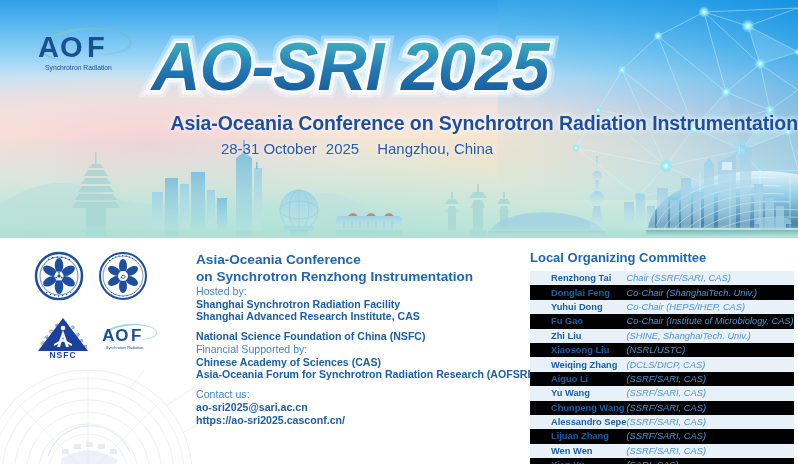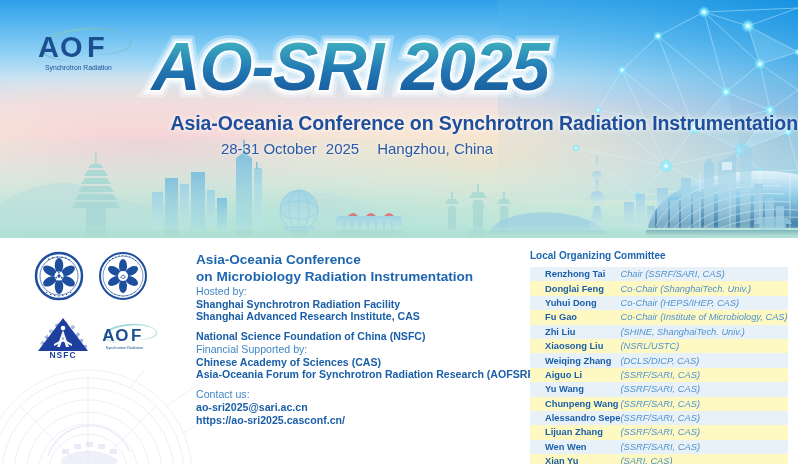--- a/index.html
+++ b/index.html
@@ -86,27 +86,27 @@
   
   .info { position: absolute; left: 196px; top: 14px; width: 330px; color: #2a6bb5; }
   .info h2 { font-size: 13.6px; line-height: 16.6px; font-weight: bold; color: #1e66b0; }
   .info .grp { margin-bottom: 7.5px; font-size: 10.6px; line-height: 12.6px; }
   .info .lbl { color: #3f86c6; font-weight: 400; }
   .info .val { color: #1a5fa8; font-weight: bold; }
   .info .ln { white-space: nowrap; }
 
   
   .committee { position: absolute; left: 530px; top: 12px; width: 252px; }
-  .committee h3 { font-size: 10px; font-weight: bold; color: #1e66b0; margin-bottom: 6px; }
+  .committee h3 { font-size: 13px; font-weight: bold; color: #1e66b0; margin-bottom: 6px; }
   .ctable { width: 100%; border-collapse: collapse; }
   .ctable tr { height: 14.4px; }
-  .ctable tr.odd { background: #fef9c3; }
+  .ctable tr.odd { background: #000000; }
   .ctable tr.even { background: #e9f1f8; }
   .ctable td { font-size: 9.3px; vertical-align: middle; padding: 0; }
-  .ctable td.nm { width: 88px; padding-left: 15px; color: #1a5fa8; font-weight: bold; white-space: nowrap; }
+  .ctable td.nm { width: 88px; padding-left: 21px; color: #1a5fa8; font-weight: bold; white-space: nowrap; }
   .ctable td.rl { color: #4f93cf; font-style: italic; white-space: nowrap; }
 </style>
 </head>
 <body>
 
 <div id="page">
 
   <div class="banner">
 
     <div class="bloom-pink"></div>
@@ -574,21 +574,21 @@
             <text x="106" y="66" font-size="58" letter-spacing="-3">F</text>
           </g>
           <text x="20" y="92" fill="#1c4f92" font-family="Liberation Sans, sans-serif" font-size="13">Synchrotron Radiation</text>
         </svg>
       </div>
     </div>
 
     <div class="info">
       <h2>
         <span class="ln">Asia-Oceania Conference</span><br>
-        <span class="ln">on Microbiology Radiation Instrumentation</span>
+        <span class="ln">on Synchrotron Renzhong Instrumentation</span>
       </h2>
 
 
       <div class="grp">
         <div class="ln lbl">Hosted by:</div>
         <div class="ln val">Shanghai Synchrotron Radiation Facility</div>
         <div class="ln val">Shanghai Advanced Research Institute, CAS</div>
       </div>
 
       <div class="grp">

